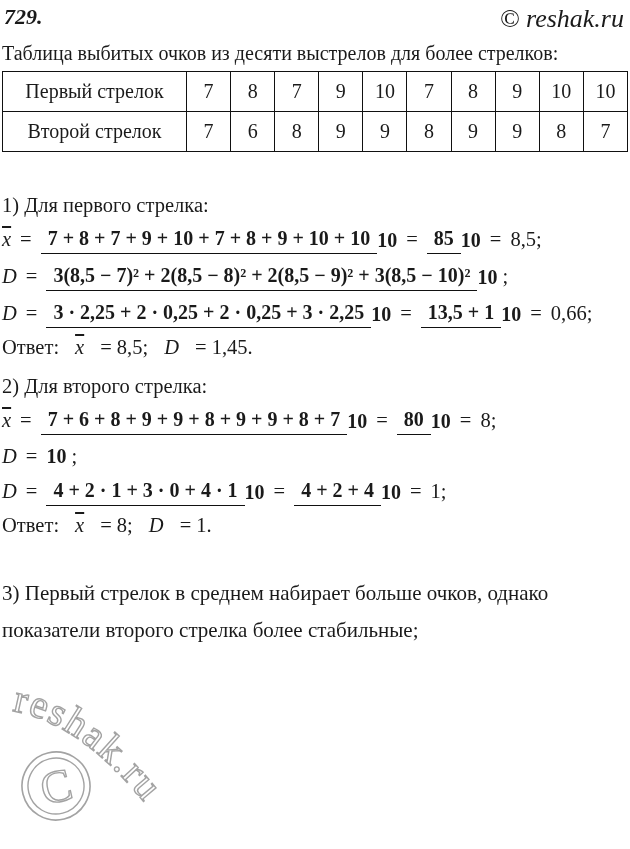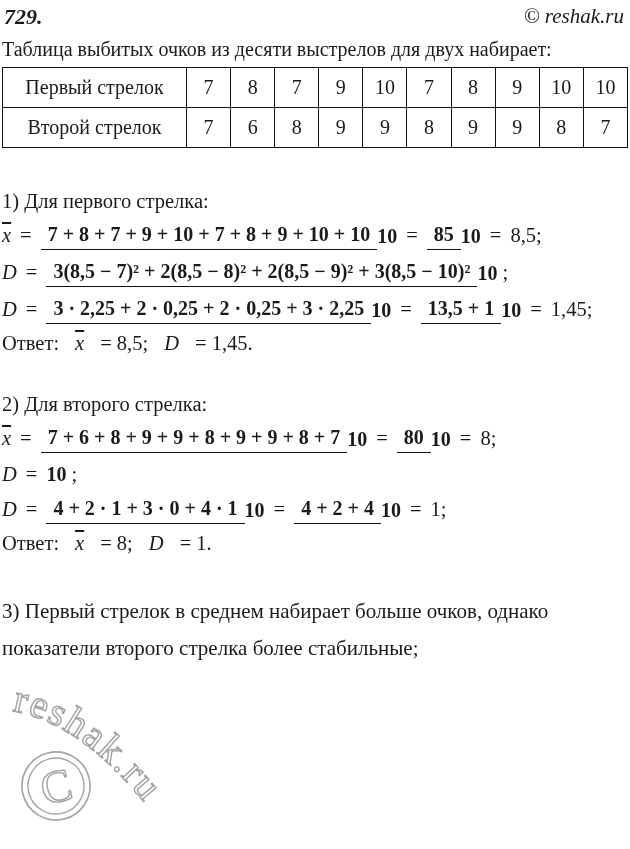--- a/index.html
+++ b/index.html
@@ -6,21 +6,21 @@
   html,body { width:630px; height:849px; overflow:hidden; background:#ffffff; }
   body {
     font-family:"Liberation Serif","DejaVu Serif",serif;
     color:#1a1a1a;
     position:relative;
   }
   .page { padding:3px 2px 0 2px; position:relative; width:630px; height:849px; }
 
   .header { display:flex; justify-content:space-between; align-items:flex-start; padding:1px 4px 0 2px;font-style:italic; }
   .problem-number { font-weight:bold; font-size:22px; }
-  .site-credit { font-size:21px; }
+  .site-credit { font-size:26px; }
 
   .intro { font-size:20px; margin:8px 0 0 0; white-space:nowrap; }
 
   table.scores { border-collapse:collapse; width:626px; margin:6px 0 0 0; table-layout:fixed; }
   table.scores td {
     border:1.7px solid #111;
     height:40px;
     font-size:20px;
     text-align:center;
     vertical-align:middle;
@@ -53,21 +53,21 @@
 </head>
 <body>
 
 <div class="page">
 
   <div class="header">
     <span class="problem-number">729.</span>
     <span class="site-credit">© reshak.ru</span>
   </div>
 
-  <p class="intro">Таблица выбитых очков из десяти выстрелов для двух набирает:</p>
+  <p class="intro">Таблица выбитых очков из десяти выстрелов для более стрелков:</p>
 
   <table class="scores">
     <tbody>
       <tr>
         <td class="label-cell">Первый стрелок</td>
         <td>7</td>
         <td>8</td>
         <td>7</td>
         <td>9</td>
         <td>10</td>
@@ -127,32 +127,32 @@
     <span class="frac">
       <span class="num">3 · 2,25 + 2 · 0,25 + 2 · 0,25 + 3 · 2,25</span>
       <span class="den">10</span>
     </span>
     <span>=</span>
     <span class="frac">
       <span class="num">13,5 + 1</span>
       <span class="den">10</span>
     </span>
     <span>=</span>
-    <span>1,45;</span>
+    <span>0,66;</span>
   </div>
 
   <div class="answer">
     <span>Ответ:</span>
     <span class="var bar">x</span>
     <span>= 8,5;</span>
     <span class="var">D</span>
     <span>= 1,45.</span>
   </div>
 
-  <h3 class="section-heading" style="margin-top:38px;">2) Для второго стрелка:</h3>
+  <h3 class="section-heading" style="margin-top:16px;">2) Для второго стрелка:</h3>
 
   <div class="formula">
     <span class="var bar">x</span>
     <span>=</span>
     <span class="frac">
       <span class="num">7 + 6 + 8 + 9 + 9 + 8 + 9 + 9 + 8 + 7</span>
       <span class="den">10</span>
     </span>
     <span>=</span>
     <span class="frac">

